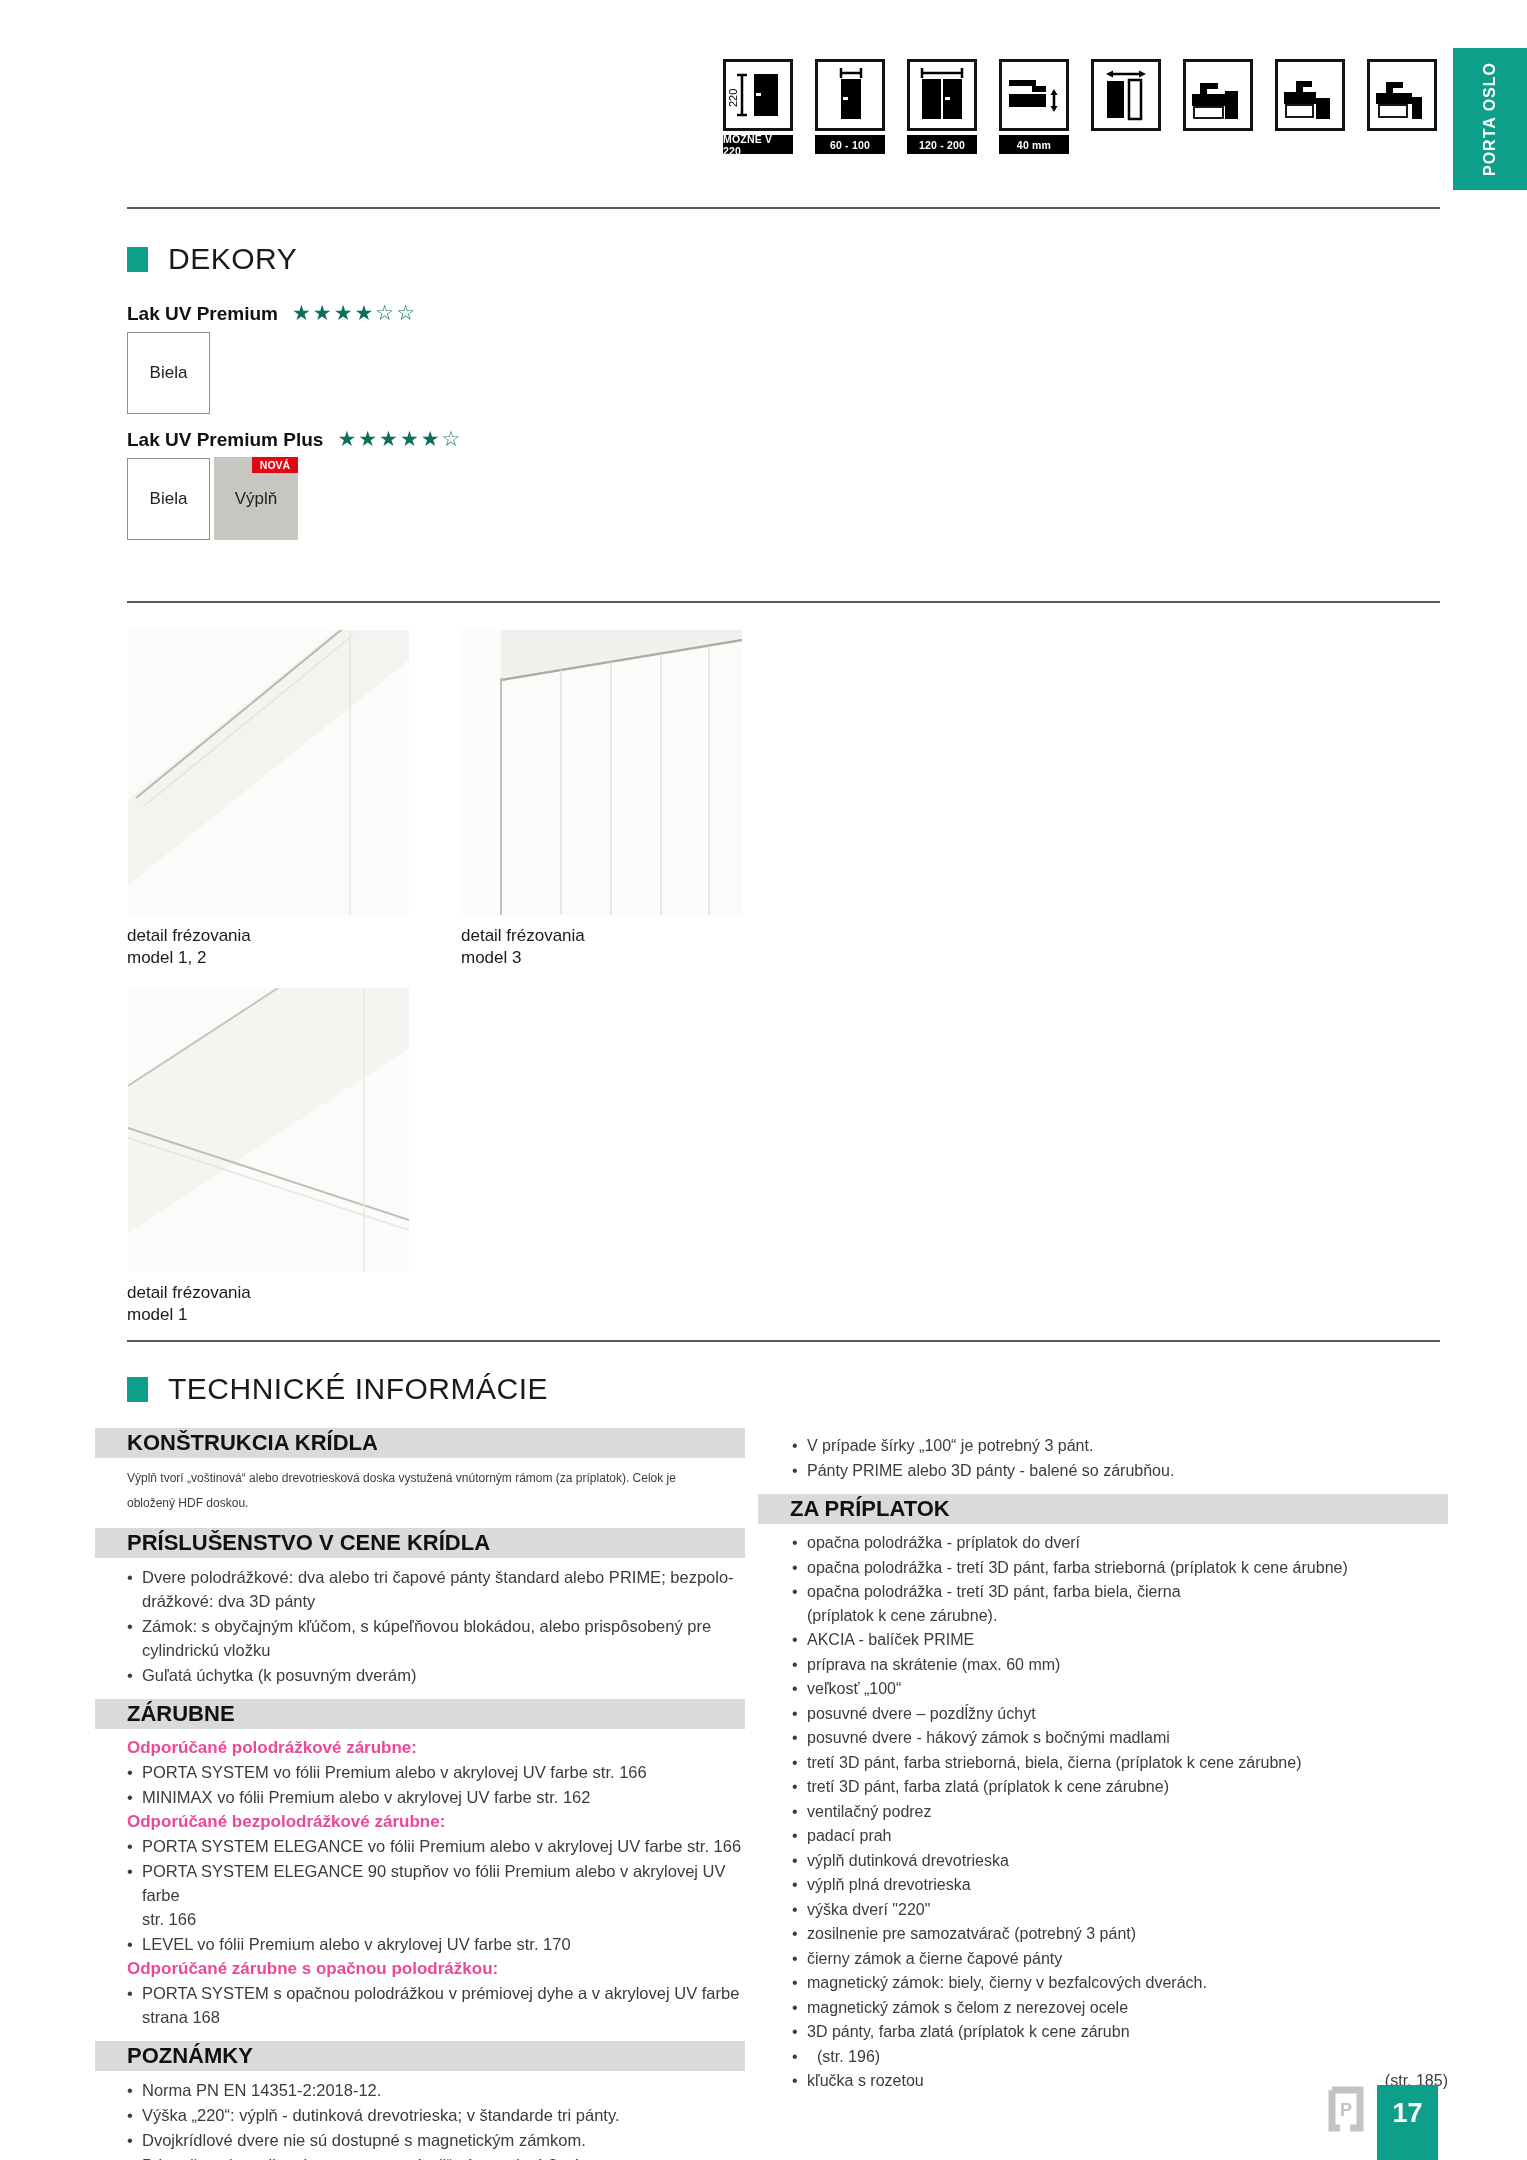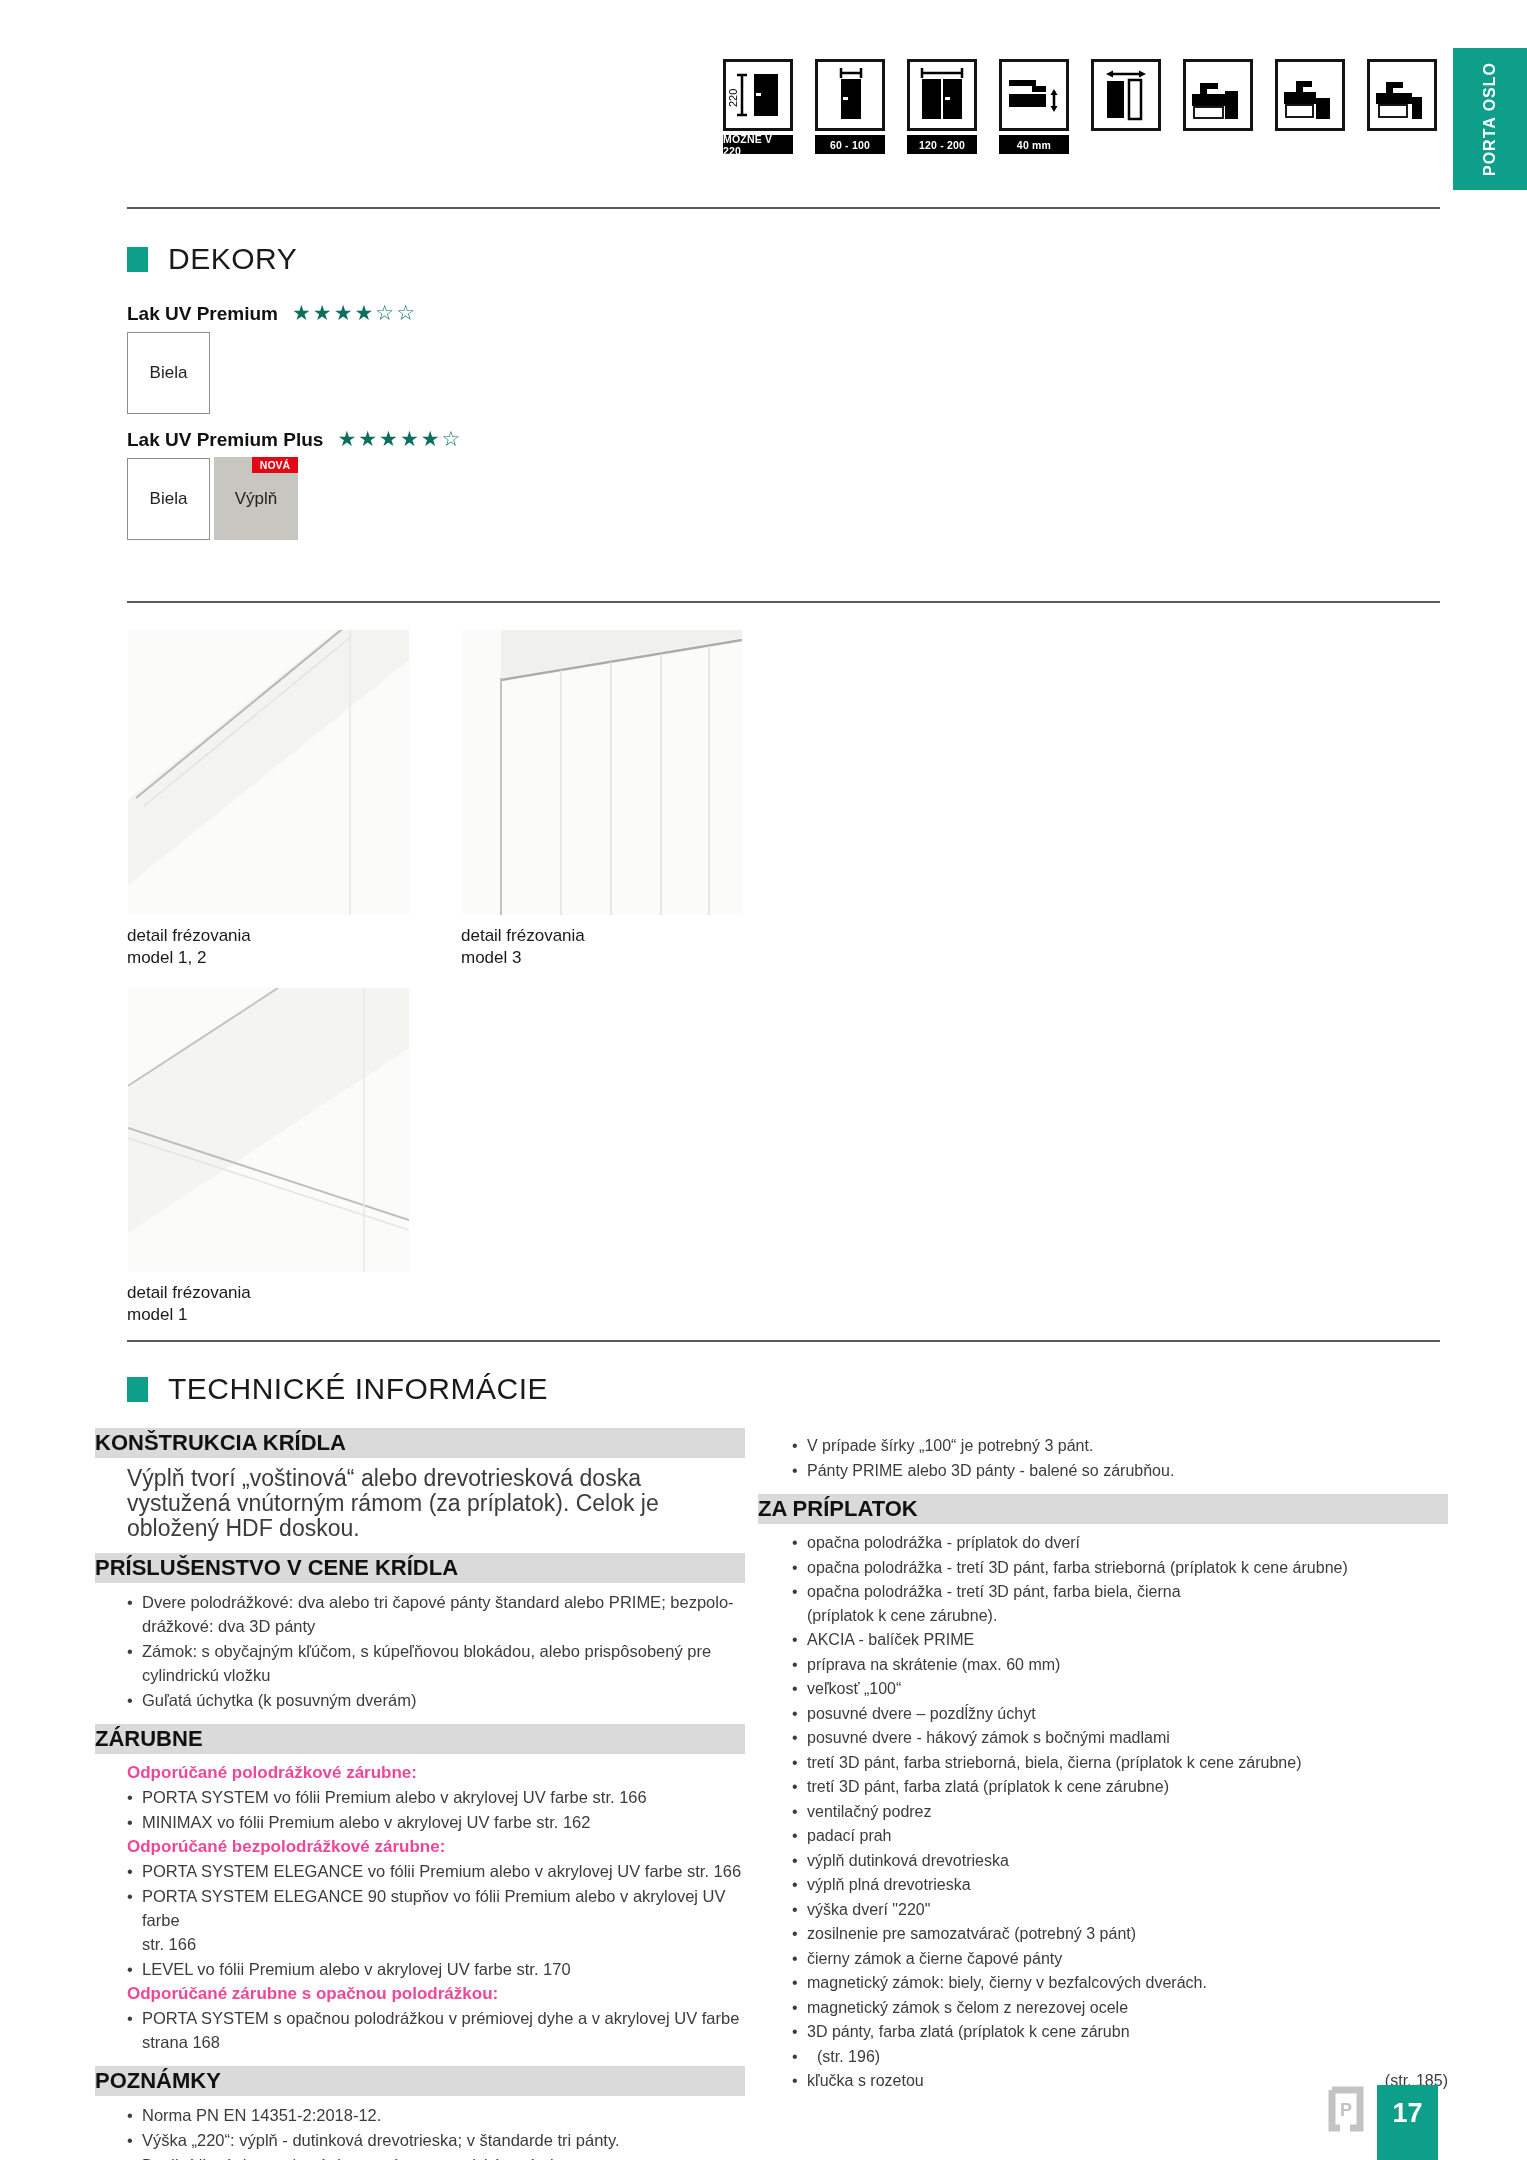--- a/index.html
+++ b/index.html
@@ -38,23 +38,23 @@
 
   
   .door-img{position:absolute;width:281px;background:linear-gradient(135deg,#f4f4f2 0%,#fcfcfb 30%,#fbfbfa 100%);}
   .door-img svg{display:block;width:100%;height:100%;}
   .caption{position:absolute;font-size:17px;line-height:22px;color:#1a1a1a;}
 
   
   .col{position:absolute;top:1428px;}
   .col-left{left:95px;width:650px;}
   .col-right{left:758px;width:690px;}
-  .bar-heading{background:#DADADA;height:30px;line-height:30px;font-size:22px;font-weight:bold;color:#111;margin-top:12px;}
+  .bar-heading{background:#DADADA;height:30px;line-height:30px;padding-left:32px;font-size:22px;font-weight:bold;color:#111;margin-top:12px;}
   .col .bar-heading:first-child{margin-top:0;}
-  .para{margin:8px 0 4px 32px;width:586px;font-size:23px;line-height:25px;color:#3c3c3c;}
+  .para{margin:8px 0 4px 32px;width:586px;font-size:12px;line-height:25px;color:#3c3c3c;}
   .blist{margin:7px 0 2px 32px;font-size:16.5px;color:#3c3c3c;}
   .col-right .blist{margin-left:34px;font-size:16px;}
   .bullet-item{display:flex;line-height:23.5px;margin-bottom:1px;}
   .col-left .bullet-item{line-height:24px;font-size:16.5px;}
   .marker{flex:none;width:15px;color:#3c3c3c;}
   .btext{flex:1;white-space:pre-line;}
   .ref{flex:none;padding-left:10px;}
   .subhead{font-size:17px;font-weight:bold;color:#ec4899;line-height:24px;}
   .intro-list{margin:6px 0 10px 34px;font-size:16px;color:#3c3c3c;}
 

